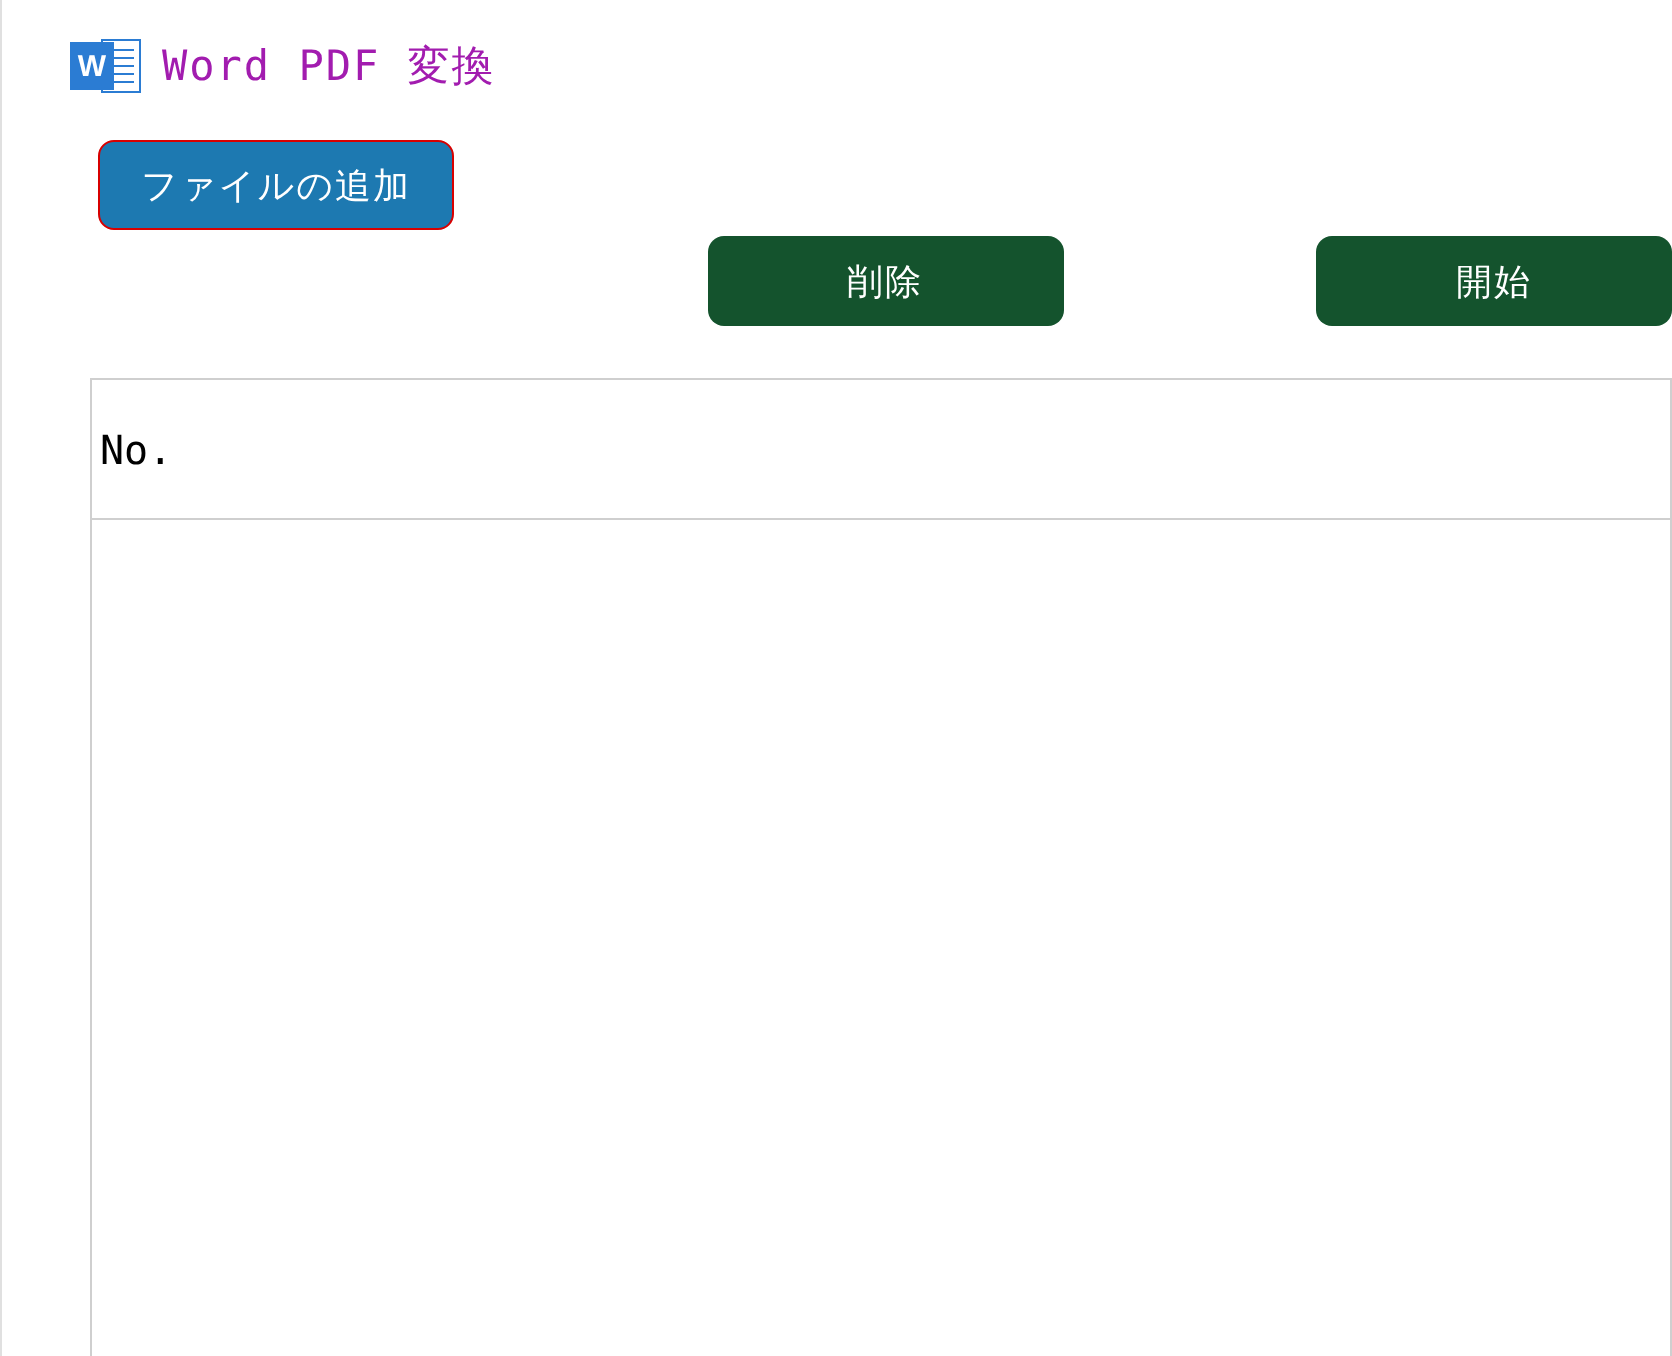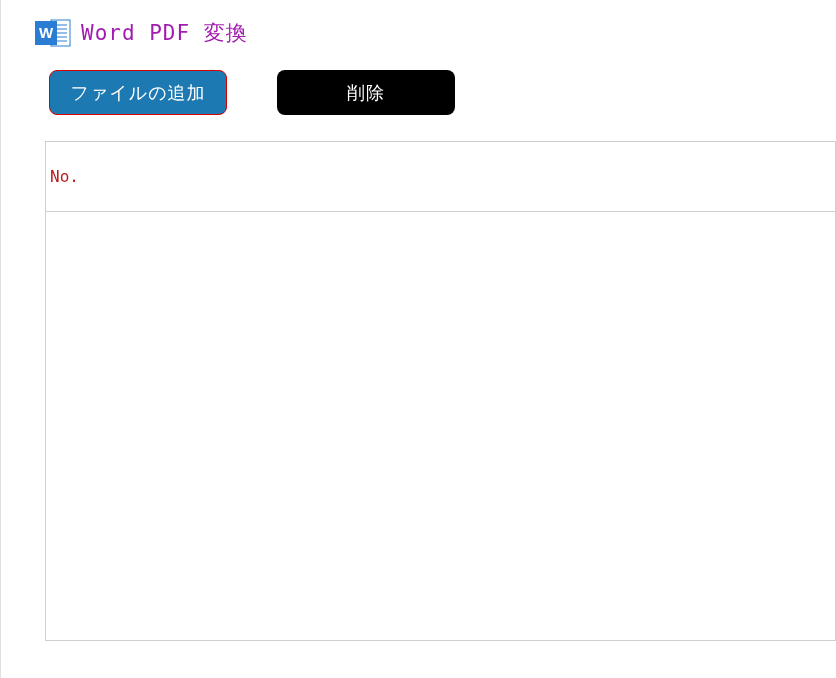--- a/index.html
+++ b/index.html
@@ -32,56 +32,58 @@
     .title {
       font-size: 21px;
       color: #a21caf;
       letter-spacing: 1px;
       font-family: "MS Gothic", "SimSun", monospace;
     }
     .toolbar {
       display: flex;
       gap: 50px;
       padding: 22px 0 0 48px;
+      justify-content: space-between;
     }
     .btn {
       width: 178px;
       height: 45px;
       border-radius: 8px;
       display: flex;
       align-items: center;
       justify-content: center;
       font-size: 18px;
       cursor: pointer;
       border: none;
       font-family: "Microsoft YaHei", "Meiryo", sans-serif;
       letter-spacing: 1px;
     }
     .btn-primary {
       background: #1d79b1;
       color: #ffffff;
       border: 1px solid #d80000;
     }
     .btn-secondary {
-      background: #000000;
+      background: #14532d;
       color: #ffffff;
+      margin-top: 48px;
     }
     .table-container {
       margin: 26px 0 0 44px;
       border: 1px solid #cfcfcf;
       height: 500px;
       background: #ffffff;
     }
     .table-header {
       display: flex;
       height: 70px;
       border-bottom: 1px solid #cfcfcf;
       align-items: center;
-      font-size: 16px;
-      color: #b91c1c;
+      font-size: 20px;
+      color: #000000;
       font-family: "MS Gothic", "SimSun", monospace;
     }
     .col-no {
       width: 180px;
       padding-left: 4px;
     }
     .col-name {
       flex: 1;
     }
     .table-body {
@@ -103,20 +105,21 @@
       <rect x="0" y="3" width="22" height="24" fill="#2b7cd3"></rect>
       <text x="11" y="20" font-family="Arial" font-size="15" font-weight="bold" fill="#ffffff" text-anchor="middle">W</text>
     </svg>
   </span>
   <span class="title">Word PDF 変換</span>
 </div>
 
 <div class="toolbar">
   <button class="btn btn-primary">ファイルの追加</button>
   <button class="btn btn-secondary">削除</button>
+  <button class="btn btn-secondary">開始</button>
 </div>
 
 <div class="table-container">
   <div class="table-header">
     <div class="col-no">No.</div>
   </div>
   <div class="table-body"></div>
 </div>
 
 </body></html>

